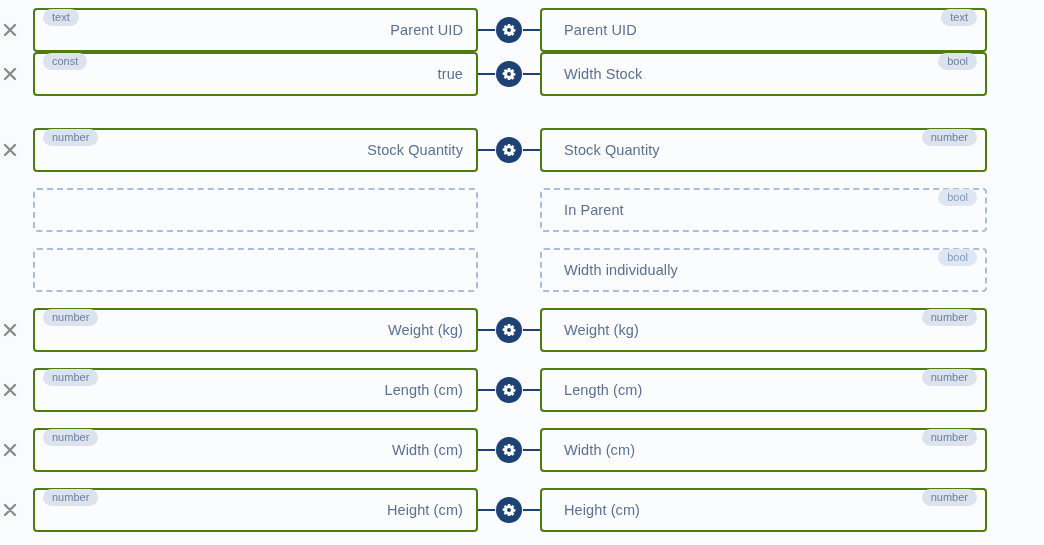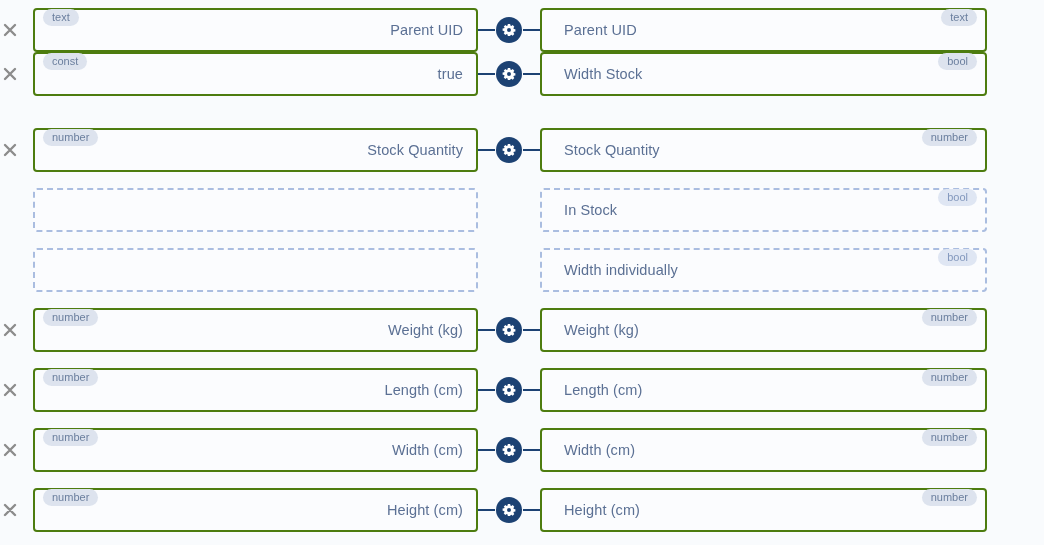--- a/index.html
+++ b/index.html
@@ -202,21 +202,21 @@
       </div>
       <div class="field-box target">
         <span class="type-badge">number</span>
         <span class="field-label">Stock Quantity</span>
       </div>
     </div>
     <div class="mapping-row" style="top: 180px;">
       <div class="field-box source empty"></div>
       <div class="field-box target empty">
         <span class="type-badge">bool</span>
-        <span class="field-label">In Stock</span>
+        <span class="field-label">In Parent</span>
       </div>
     </div>
     <div class="mapping-row" style="top: 240px;">
       <div class="field-box source empty"></div>
       <div class="field-box target empty">
         <span class="type-badge">bool</span>
         <span class="field-label">Width individually</span>
       </div>
     </div>
     <div class="mapping-row" style="top: 300px;">

